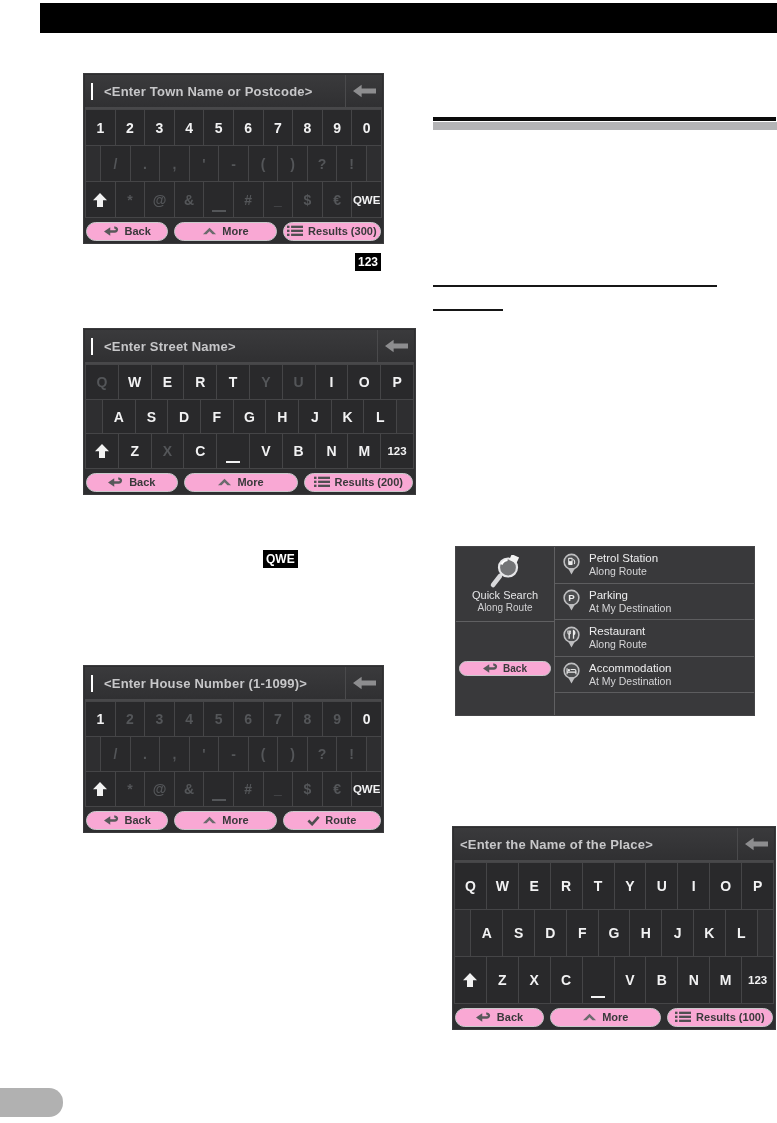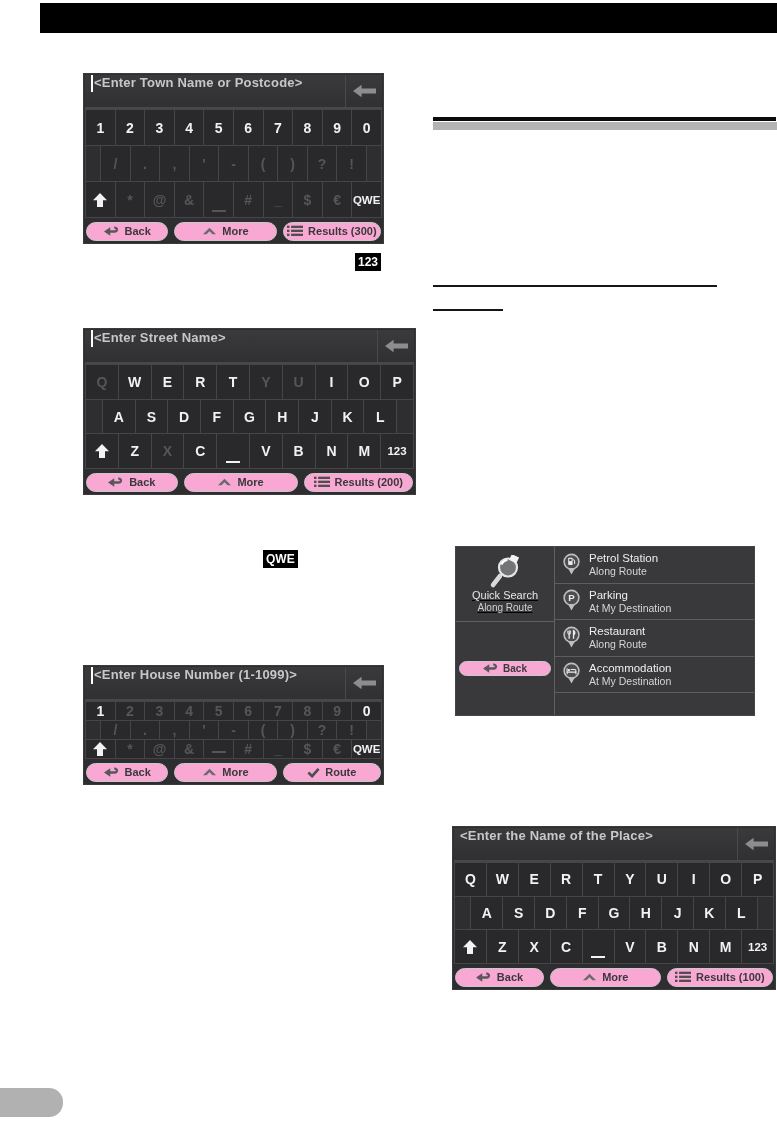--- a/index.html
+++ b/index.html
@@ -17,22 +17,22 @@
   .chip {
     position:absolute; background:#000; color:#fff; font-weight:bold; font-size:12px;
     line-height:16px; padding:1px 3px; letter-spacing:0;
   }
   
   .kb {
     position:absolute; box-sizing:border-box; background:#2e2e30; display:flex; flex-direction:column;
     border:1px solid #3b3b3d; padding:1px;
   }
   .kb-title {
-    flex:0 0 32px; display:flex; align-items:flex-start; padding:0 0 0 6px;
-    background:linear-gradient(#3a3a3c,#303032); border-bottom:2px solid #48484a;
+    flex:0 0 32px; display:flex; align-items:center; padding:0 0 0 6px;
+    background:linear-gradient(#3a3a3c,#303032); border-bottom:2px solid #48484a;gap:10px;
   }
   .kb-cursor { width:2px; height:17px; background:#ffffff; margin-right:1px; flex:0 0 auto; }
   .kb-title-text { font-weight:bold; font-size:13px; color:#c7c7c9; white-space:nowrap; letter-spacing:.2px; }
   .kb-bksp { margin-left:auto; flex:0 0 36px; height:100%; display:flex; align-items:center; justify-content:center; border-left:1px solid #4a4a4c; }
   .kb-rows { flex:1; display:flex; flex-direction:column; border-left:1px solid #454547; border-bottom:1px solid #454547; }
   .kb-row { flex:1; display:flex; }
   .key, .filler { box-sizing:border-box; border-right:1px solid #454547; border-top:1px solid #454547; }
   .key {
     flex:1; display:flex; align-items:center; justify-content:center;
     background:#29292b; color:#f2f2f3; font-weight:bold; font-size:14px;
@@ -51,21 +51,21 @@
   .kb-btnrow .pill:nth-child(2) { flex:1.25; }
   .kb-btnrow .pill:nth-child(3) { flex:1.2; }
   .icsvg { display:flex; align-items:center; }
   .icsvg svg { display:block; }
   
   .qs { position:absolute; left:455px; top:546px; width:300px; height:170px; box-sizing:border-box;
         background:#39393b; border:1px solid #454547; display:flex; }
   .qs-left { flex:0 0 99px; display:flex; flex-direction:column; border-right:1px solid #606062; box-sizing:border-box; }
   .qs-cell { display:flex; flex-direction:column; align-items:center; justify-content:center;
              border-bottom:1px solid #606062; box-sizing:border-box; }
-  .qs-cell.c1 { flex:0 0 75px;text-decoration:underline; }
+  .qs-cell.c1 { flex:0 0 75px; }
   .qs-cell.c2 { flex:0 0 73px; }
   .qs-cell-title { font-size:11px; color:#e4e4e6; line-height:13px; }
   .qs-cell-sub   { font-size:10px; color:#cfcfd1; line-height:12px; }
   .qs-backwrap { flex:1; display:flex; align-items:center; padding:1px 3px; }
   .qs-back { width:100%; height:15px; border-radius:8px; font-size:10px; gap:4px; }
   .qs-right { flex:1; display:flex; flex-direction:column; }
   .qs-row { flex:0 0 36.5px; box-sizing:border-box; border-bottom:1px solid #5d5d5f;
             display:flex; align-items:center; gap:8px; padding-left:7px; }
   .qs-fill { flex:1; }
   .qs-item-title { font-size:11.5px; color:#ededee; line-height:14px; }
@@ -373,21 +373,21 @@
               <rect x="4.6" y="5" width="13.4" height="2.6"></rect>
               <rect x="0" y="9.5" width="2.8" height="2.6"></rect>
               <rect x="4.6" y="9.5" width="13.4" height="2.6"></rect>
             </g>
           </svg>
         </span>
         <span>Results (200)</span>
       </div>
     </div>
   </div>
-<div class="kb" style="left:83px;  top:665px; width:301px; height:120px;">
+<div class="kb" style="left:83px;  top:665px; width:301px; height:168px;">
     <div class="kb-title">
       <span class="kb-cursor"></span>
       <span class="kb-title-text">&lt;Enter House Number (1-1099)&gt;</span>
       <span class="kb-bksp">
         <span class="icsvg">
           <svg width="23" height="14" viewBox="0 0 24 14">
             <polygon points="0,7 9,0.5 9,4.5 24,4.5 24,9.5 9,9.5 9,13.5" fill="#8d8d8f"></polygon>
           </svg>
         </span>
       </span>
@@ -514,21 +514,21 @@
       <div class="pill">
         <span class="icsvg">
           <svg width="13" height="11" viewBox="0 0 14 11">
             <path d="M1.5 5.5 L5.5 9.5 L12.5 1.5" stroke="#4e4e50" stroke-width="2.8" fill="none"></path>
           </svg>
         </span>
         <span>Route</span>
       </div>
     </div>
   </div>
-<div class="kb" style="left:452px; top:826px; width:324px; height:164px;">
+<div class="kb" style="left:452px; top:826px; width:324px; height:204px;">
     <div class="kb-title">
       <span class="kb-title-text">&lt;Enter the Name of the Place&gt;</span>
       <span class="kb-bksp">
         <span class="icsvg">
           <svg width="23" height="14" viewBox="0 0 24 14">
             <polygon points="0,7 9,0.5 9,4.5 24,4.5 24,9.5 9,9.5 9,13.5" fill="#8d8d8f"></polygon>
           </svg>
         </span>
       </span>
     </div>

